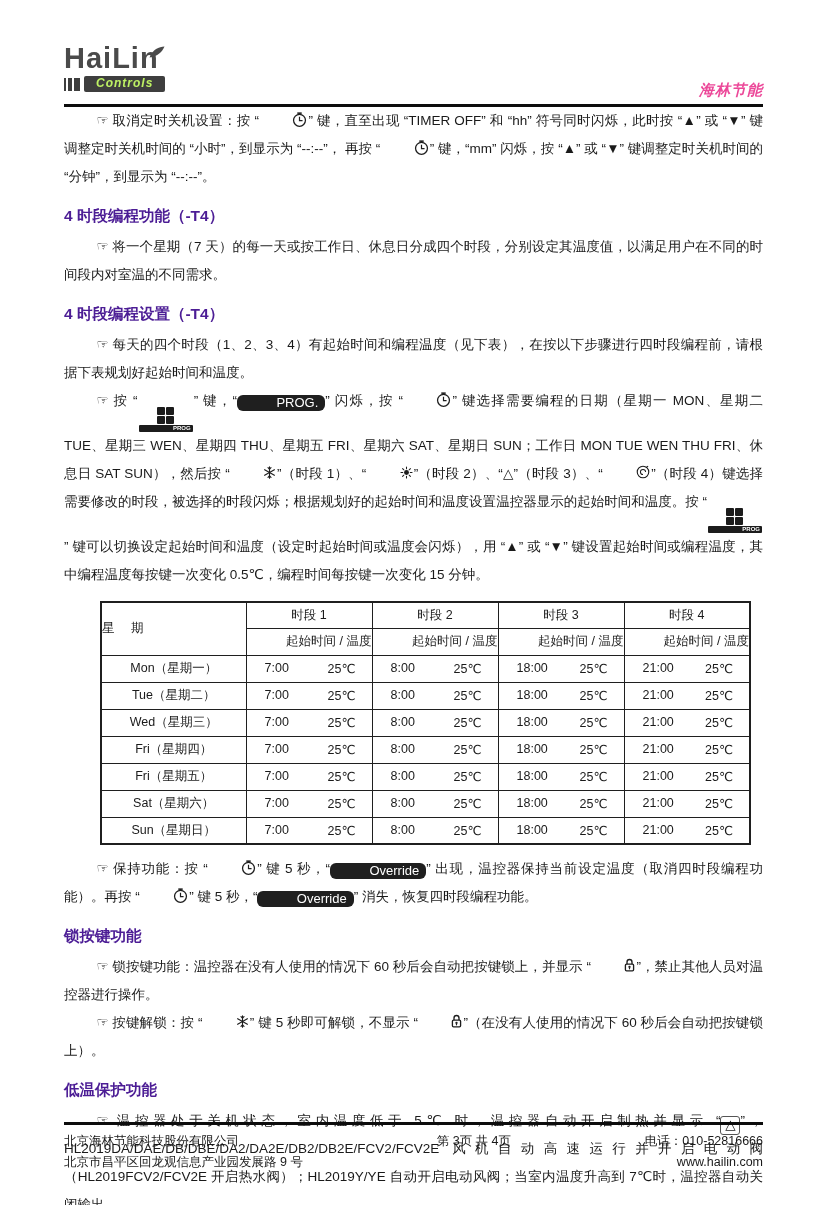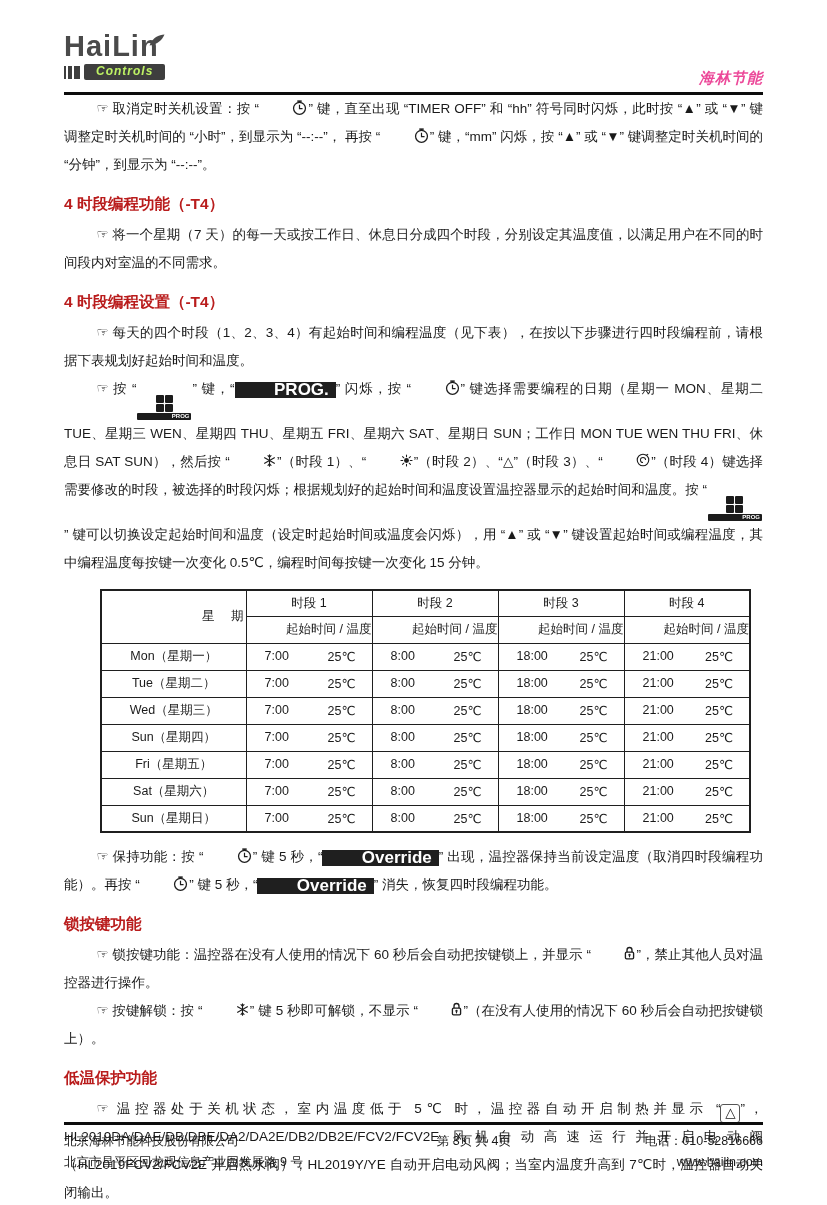--- a/index.html
+++ b/index.html
@@ -4,58 +4,58 @@
 <style>
   * { box-sizing: border-box; }
   html, body { margin: 0; padding: 0; }
   body {
     width: 827px; height: 1205px;
     background: #ffffff;
     font-family: "Liberation Sans", "DejaVu Sans", sans-serif;
     color: #1a1a1a;
     overflow: hidden;
   }
-  .page { width: 827px; height: 1125px; padding: 32px 64px 0 64px; position: relative; }
+  .page { width: 827px; height: 1125px; padding: 44px 64px 0 64px; position: relative; }
 
   
   .header { position: relative; height: 60px; }
   .logo { display: inline-block; }
   .logo-word { font-size: 29px; font-weight: bold; color: #4a4a4a; line-height: 1; position: relative; display: inline-block; letter-spacing: 1px; }
   .leaf { position: absolute; right: -6px; top: -10px; }
   .logo-sub { display: flex; align-items: center; margin-top: 3px; }
   .bars { display: inline-flex; gap: 2px; margin-right: 4px; }
   .bars i { display: inline-block; background: #3e3e3e; height: 13px; }
   .bars i:nth-child(1){ width: 2px; } .bars i:nth-child(2){ width: 4px; } .bars i:nth-child(3){ width: 6px; }
   .controls-badge { background: #3e3e3e; color: #bef264; font-style: italic; font-weight: bold; font-size: 12px; line-height: 15px; padding: 0 12px 1px 12px; letter-spacing: 1px; border-radius: 2px; }
   .tagline { position: absolute; right: 0; bottom: 4px; font-weight: bold; font-style: italic; font-size: 15px; color: #ec4899; letter-spacing: 1px; }
   .rule { border-top: 3px solid #0c0c0c; }
 
   
   p.body { font-size: 13.5px; line-height: 28px; margin: 0; text-align: justify; text-indent: 2.4em; }
-  h2.sec { font-size: 15.5px; font-weight: bold; color: #b91c1c; margin: 15px 0 6px 0; }
+  h2.sec { font-size: 15.5px; font-weight: bold; color: #4c1d95; margin: 15px 0 6px 0; }
   .mt10 { margin-top: 10px; }
 
   
   .kicon { display: inline-block; vertical-align: -3px; line-height: 0; }
   .kicon.small { vertical-align: -2px; }
-  .badge { display: inline-block; background: #1f1f1f; color: #fff; font-weight: bold; font-size: 17px; line-height: 16px; padding: 0 7px; border-radius: 0; vertical-align: -2px; }
+  .badge { display: inline-block; background: #1f1f1f; color: #fff; font-weight: normal; font-size: 13px; line-height: 16px; padding: 0 7px; border-radius: 6px; vertical-align: -2px; }
   .prog-key { display: inline-flex; flex-direction: column; align-items: center; vertical-align: -8px; line-height: 0; margin: 0 1px; }
   .pk-grid { display: grid; grid-template-columns: 8px 8px; gap: 1px; }
   .pk-grid i { font-style: normal; background: #1c1c1c; color: #fff; width: 8px; height: 8px; font-size: 6.5px; line-height: 8px; text-align: center; font-weight: bold; border-radius: 1px; }
   .pk-label { background: #1c1c1c; color: #fff; font-size: 6px; font-weight: bold; line-height: 7px; padding: 0 2px; margin-top: 1px; border-radius: 1px; }
   .boxed-tri { display: inline-block; border: 1.5px solid #555; border-radius: 3px; width: 20px; height: 19px; line-height: 16px; text-align: center; font-size: 12px; vertical-align: -4px; text-indent: 0; }
   .tri { font-size: 13.5px; }
 
   
   .tbl-wrap { margin: 12px 0 10px 36px; width: 649px; }
   table.sched { border-collapse: collapse; width: 100%; table-layout: fixed; border: 2px solid #1f1f1f; }
   table.sched th, table.sched td { border: 1px solid #1f1f1f; font-weight: normal; padding: 0; font-size: 12.5px; color: #1a1a1a; }
   th.h-period { height: 26px; text-align: center; }
   th.h-sub { height: 27px; text-align: right; }
-  th.h-day { text-align: right; letter-spacing: 2px; }
+  th.h-day { text-align: left; letter-spacing: 2px; }
   td.day-cell { height: 27px; text-align: center; }
   td.sched-cell { height: 27px; }
   .cell-in { display: flex; justify-content: space-between; padding: 0 16px 0 18px; }
 
   
   .footer { position: absolute; left: 64px; top: 1122px; width: 699px; }
   .footer .rule { margin-bottom: 6px; }
   .f-row { display: flex; justify-content: space-between; font-size: 12.5px; line-height: 21px; }
   .f-left { text-align: left; }
   .f-center { text-align: center; padding-top: 0; }
@@ -274,21 +274,21 @@
             </td>
       <td class="sched-cell">
               <span class="cell-in">
                 <span>21:00</span>
                 <span>25℃</span>
               </span>
             </td>
     </tr>
 
     <tr>
-      <td class="day-cell"><span>Sun（星期四）</span></td>
+      <td class="day-cell"><span>Fri（星期四）</span></td>
       <td class="sched-cell">
               <span class="cell-in">
                 <span>7:00</span>
                 <span>25℃</span>
               </span>
             </td>
       <td class="sched-cell">
               <span class="cell-in">
                 <span>8:00</span>
                 <span>25℃</span>

